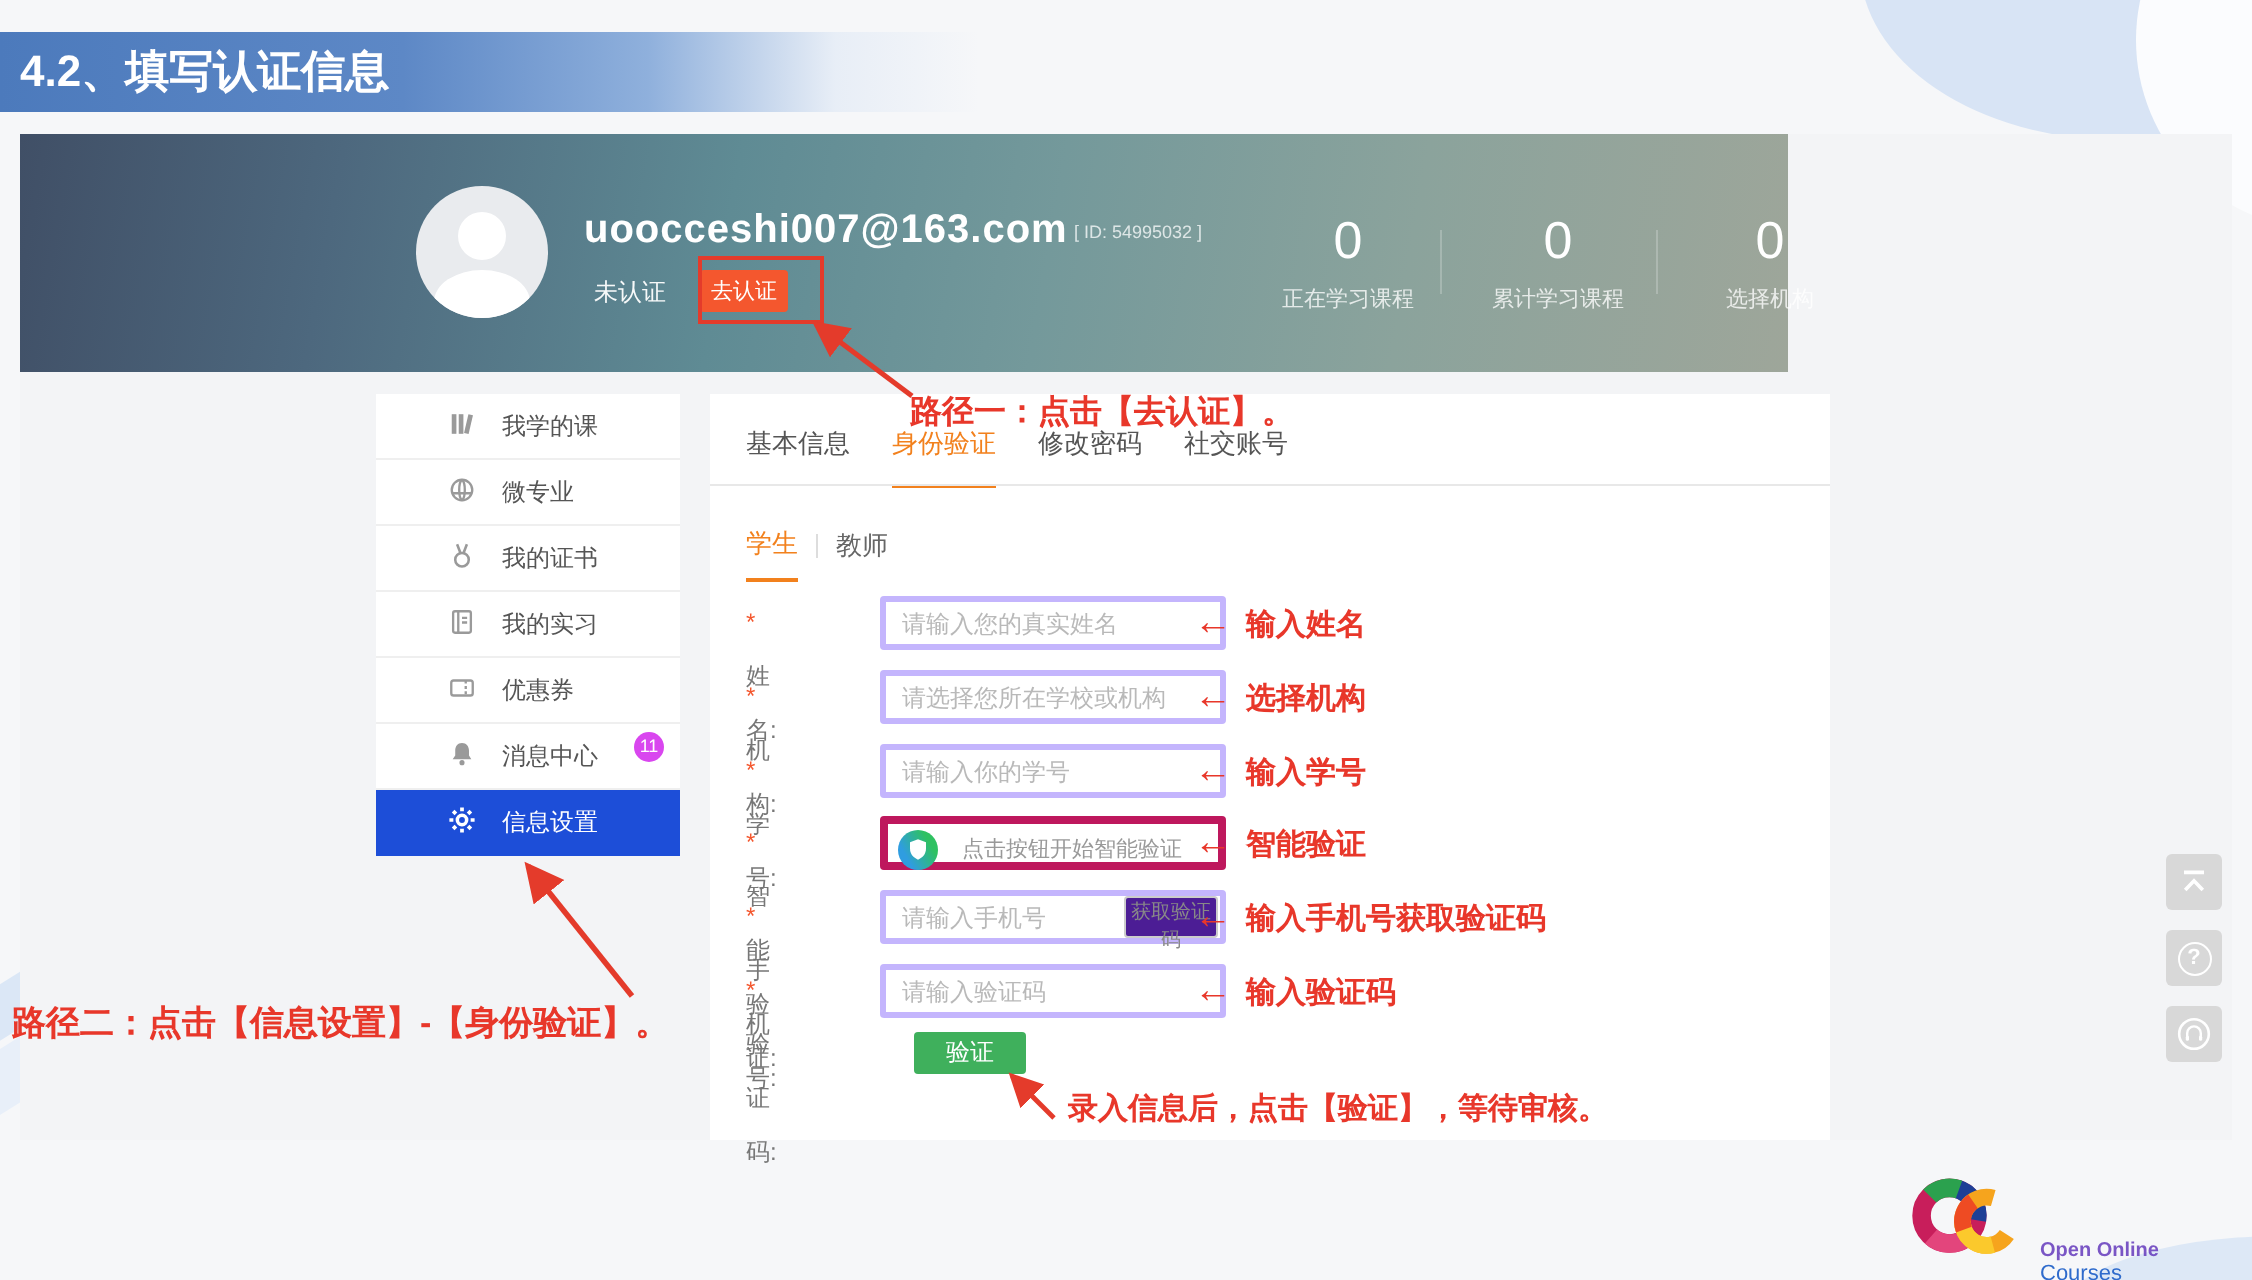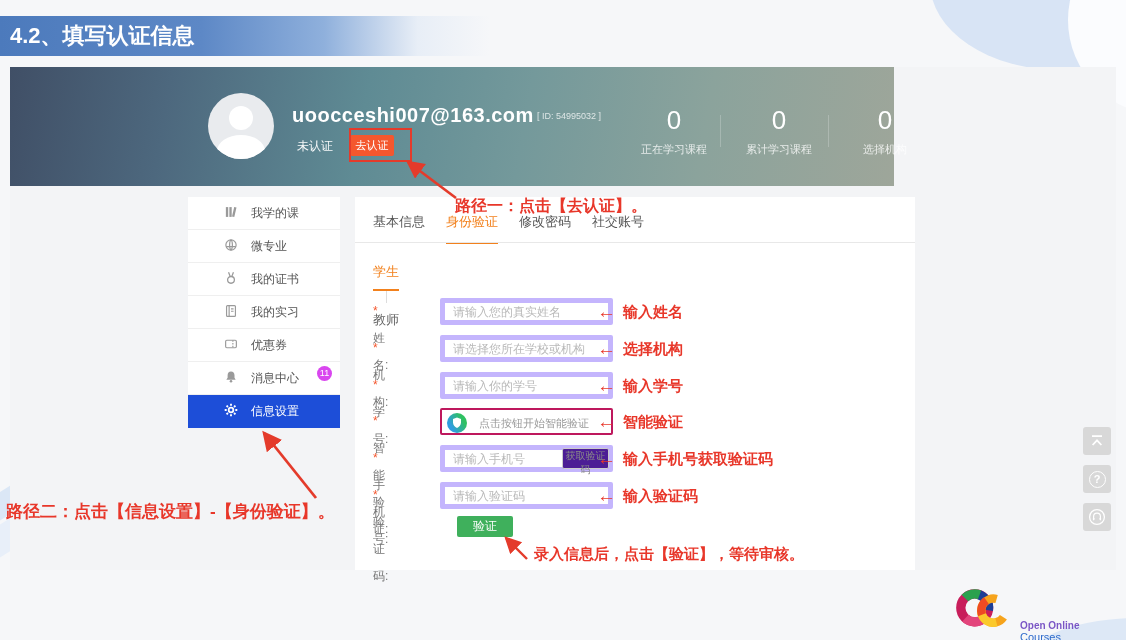--- a/index.html
+++ b/index.html
@@ -48,32 +48,32 @@
   .side-item.active { background:#1d4ed8; color:#ffffff; border-bottom:none; }
   .badge { display:inline-block; margin-left:18px; width:15px; height:15px; border-radius:50%; background:#d946ef;
     color:#fff; font-size:9px; line-height:15px; text-align:center; vertical-align:6px; }
 
   
   .panel { position:absolute; left:345px; top:130px; width:560px; height:373px; background:#ffffff; }
   .tabs { position:absolute; left:18px; top:16px; display:flex; gap:21px; }
   .tab { font-size:13px; color:#555; padding-bottom:11px; cursor:pointer; }
   .tab.active { color:#f2811d; border-bottom:2px solid #f2811d; }
   .tab-divider { position:absolute; left:0; top:45px; width:560px; height:1px; background:#e8e8e8; }
-  .subtabs { position:absolute; left:18px; top:66px; display:flex; align-items:center;flex-direction:column; }
+  .subtabs { position:absolute; left:18px; top:66px; display:flex; align-items:center; }
   .subtab { font-size:13px; color:#666; padding-bottom:8px; cursor:pointer; }
   .subtab.active { color:#f2811d; border-bottom:2px solid #f2811d; }
   .sub-sep { width:1px; height:12px; background:#ddd; margin:0 9px 8px 9px; }
 
   .frow { position:absolute; left:18px; height:27px; }
   .flabel { position:absolute; left:0; top:0; line-height:27px; font-size:12px; color:#777; }
   .req { color:#f4572e; margin-right:1px; }
-  .finput { position:absolute; left:67px; top:0; width:173px; height:27px; border:5px solid #c4b5fd; border-radius:2px;
+  .finput { position:absolute; left:67px; top:0; width:173px; height:27px; border:3px solid #c4b5fd; border-radius:2px;
     padding:0 8px; font-size:12px; color:#333; font-family:inherit; background:#fff; }
   .finput::placeholder { color:#b9b9b9; }
-  .sv-box { position:absolute; left:67px; top:0; width:173px; height:27px; border:2px solid #be185d; border-radius:2px;
+  .sv-box { position:absolute; left:67px; top:0; width:173px; height:27px; border:4px solid #be185d; border-radius:2px;
     background:#fff; cursor:pointer; }
   .sv-circle { position:absolute; left:5px; top:3px; width:20px; height:20px; border-radius:50%;
     background:linear-gradient(60deg,#2f9de0 25%,#2fc161 75%); }
   .sv-text { position:absolute; left:37px; top:0; line-height:26px; font-size:11px; color:#999; }
   .code-btn { position:absolute; left:189px; top:3px; width:47px; height:21px; background:#4c1d95; border:1px solid #ccc;
     border-radius:2px; font-size:10px; color:#888; cursor:pointer; font-family:inherit; }
   .submit-btn { position:absolute; left:102px; top:319px; width:56px; height:21px; background:#3fb05c; border:none;
     border-radius:2px; color:#fff; font-size:12px; cursor:pointer; font-family:inherit; }
 
   

